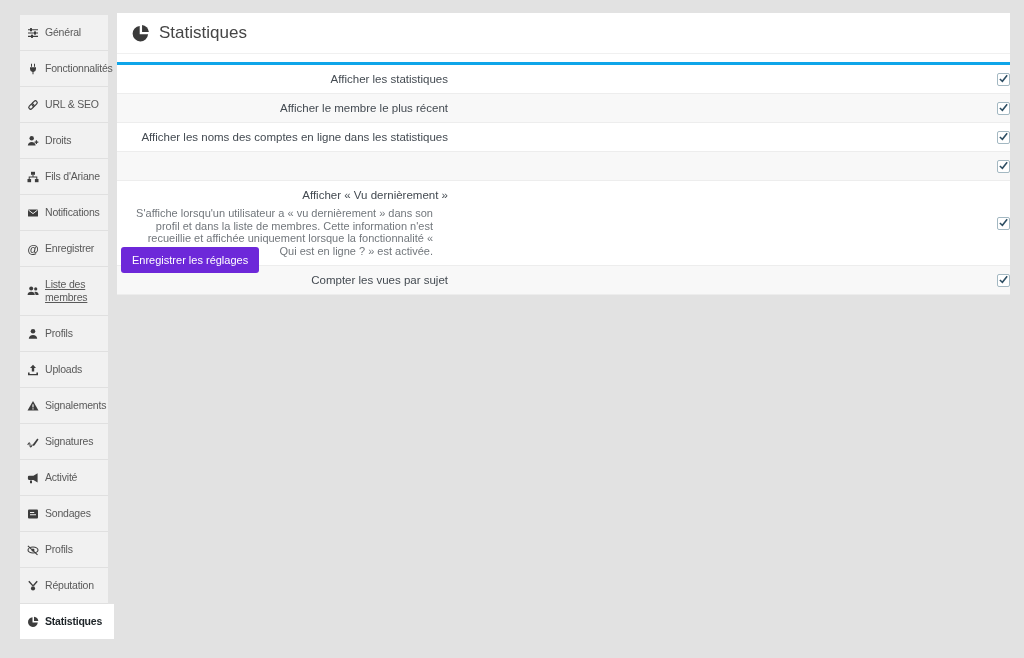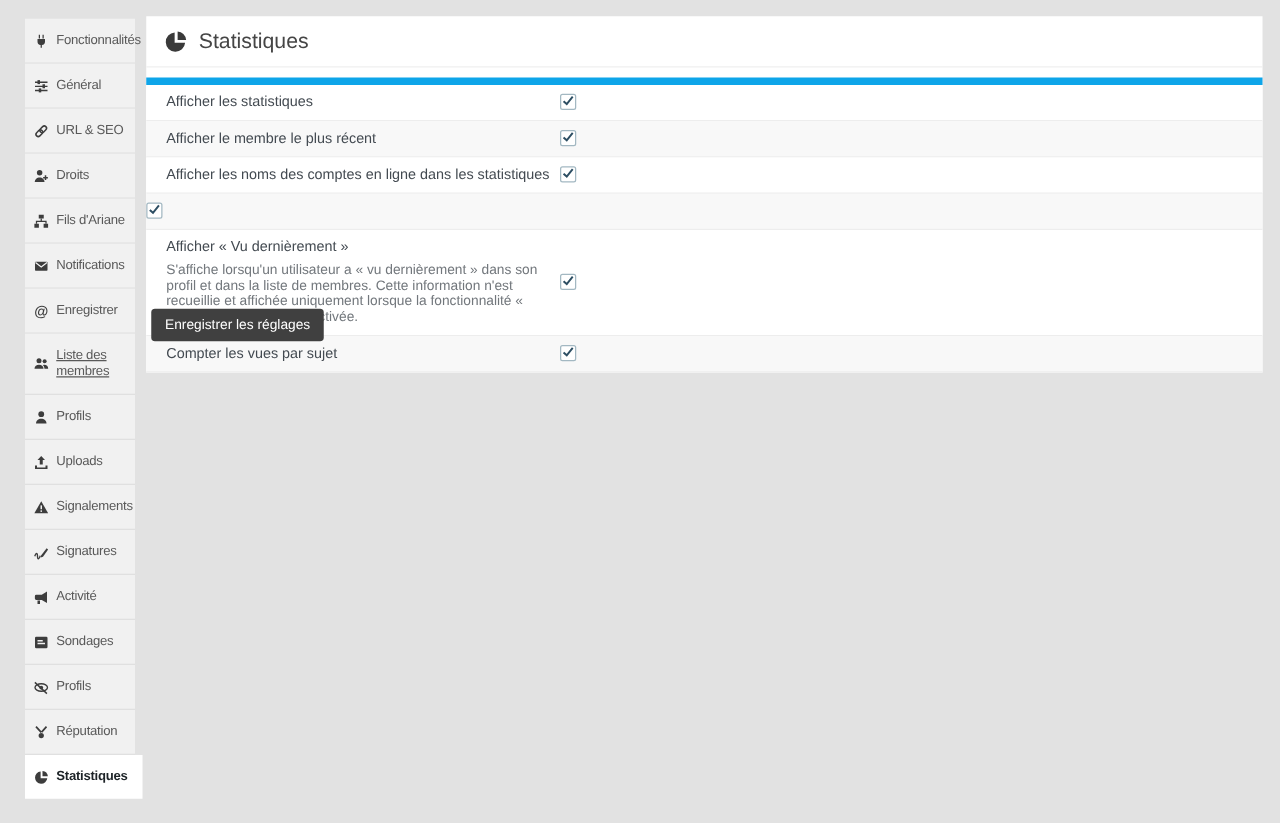--- a/index.html
+++ b/index.html
@@ -44,21 +44,21 @@
   }
   .panel-header {
     display:flex; align-items:center; gap:9px;
     padding:10px 14px;
     border-bottom:1px solid #f0f0f0;
   }
   .panel-header .ico { width:19px; height:19px; color:#3a3a3a; display:inline-flex; }
   .panel-header .ico svg { width:19px; height:19px; }
   .panel-title { font-size:17px; color:#454545; }
 
-  .rows { margin-top:8px; border-top:6px solid #0ea5e9; }
+  .rows { margin-top:8px; border-top:3px solid #0ea5e9;text-align:right; }
   .row {
     display:flex; align-items:center;
     border-bottom:1px solid #ededed;
     padding:5px 0;
     min-height:23px;
     background:#ffffff;
   }
   .row:nth-child(even) { background:#f8f8f8; }
   .row .labelcol { width:331px; padding-left:16px; }
   .row .setting-label { font-size:11.5px; line-height:12px; color:#434a51; }
@@ -76,52 +76,52 @@
     border:1px solid #a3b8c2;
     border-radius:2px;
     display:inline-flex; align-items:center; justify-content:center;
     cursor:pointer;
   }
   .checkbox svg { width:11px; height:11px; margin-top:-2px; }
 
   
   .save-btn {
     position:absolute; left:121px; top:247px;
-    background:#404040; color:#ffffff;
+    background:#6d28d9; color:#ffffff;
     border:none; border-radius:3px;
     font-family:"Liberation Sans", sans-serif;
     font-size:11px;
     padding:7px 11px;
     cursor:pointer;
   }
 </style>
 </head>
 <body>
 
 <aside class="sidebar">
 
   <div class="side-item">
     <span class="ico">
       <svg viewBox="0 0 12 12" fill="currentColor">
-          <path d="M4 .8v3h1v-3zM7 .8v3h1v-3zM3 4.2h6v1.9a3 3 0 0 1-2.5 2.95V11.2h-1V9.05A3 3 0 0 1 3 6.1z"></path>
-        </svg>
-    </span>
-    <span class="lbl">Fonctionnalités</span>
-  </div>
-
-  <div class="side-item">
-    <span class="ico">
-      <svg viewBox="0 0 12 12" fill="currentColor">
           <path d="M1 2.2h10v1.1H1zM1 5.5h10v1.1H1zM1 8.8h10v1.1H1z"></path>
           <rect x="3" y="1.1" width="2" height="3.2"></rect>
           <rect x="7" y="4.4" width="2" height="3.2"></rect>
           <rect x="4" y="7.7" width="2" height="3.2"></rect>
         </svg>
     </span>
     <span class="lbl">Général</span>
+  </div>
+
+  <div class="side-item">
+    <span class="ico">
+      <svg viewBox="0 0 12 12" fill="currentColor">
+          <path d="M4 .8v3h1v-3zM7 .8v3h1v-3zM3 4.2h6v1.9a3 3 0 0 1-2.5 2.95V11.2h-1V9.05A3 3 0 0 1 3 6.1z"></path>
+        </svg>
+    </span>
+    <span class="lbl">Fonctionnalités</span>
   </div>
 
   <div class="side-item">
     <span class="ico">
       <svg viewBox="0 0 12 12" fill="none" stroke="currentColor" stroke-width="1.2">
           <g transform="rotate(-45 6 6)">
             <rect x="0.8" y="4.2" width="6" height="3.6" rx="1.8"></rect>
             <rect x="5.2" y="4.2" width="6" height="3.6" rx="1.8"></rect>
           </g>
         </svg>

